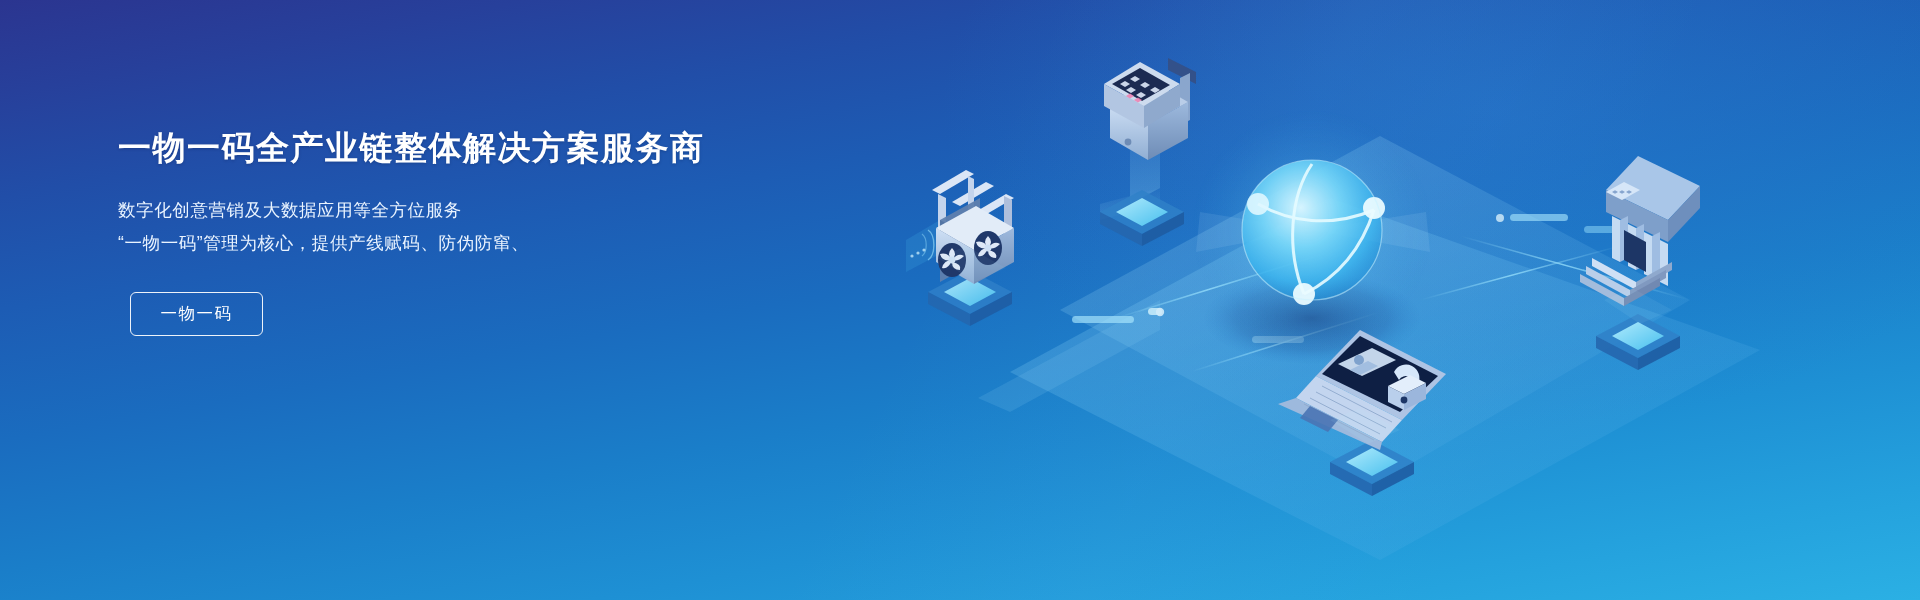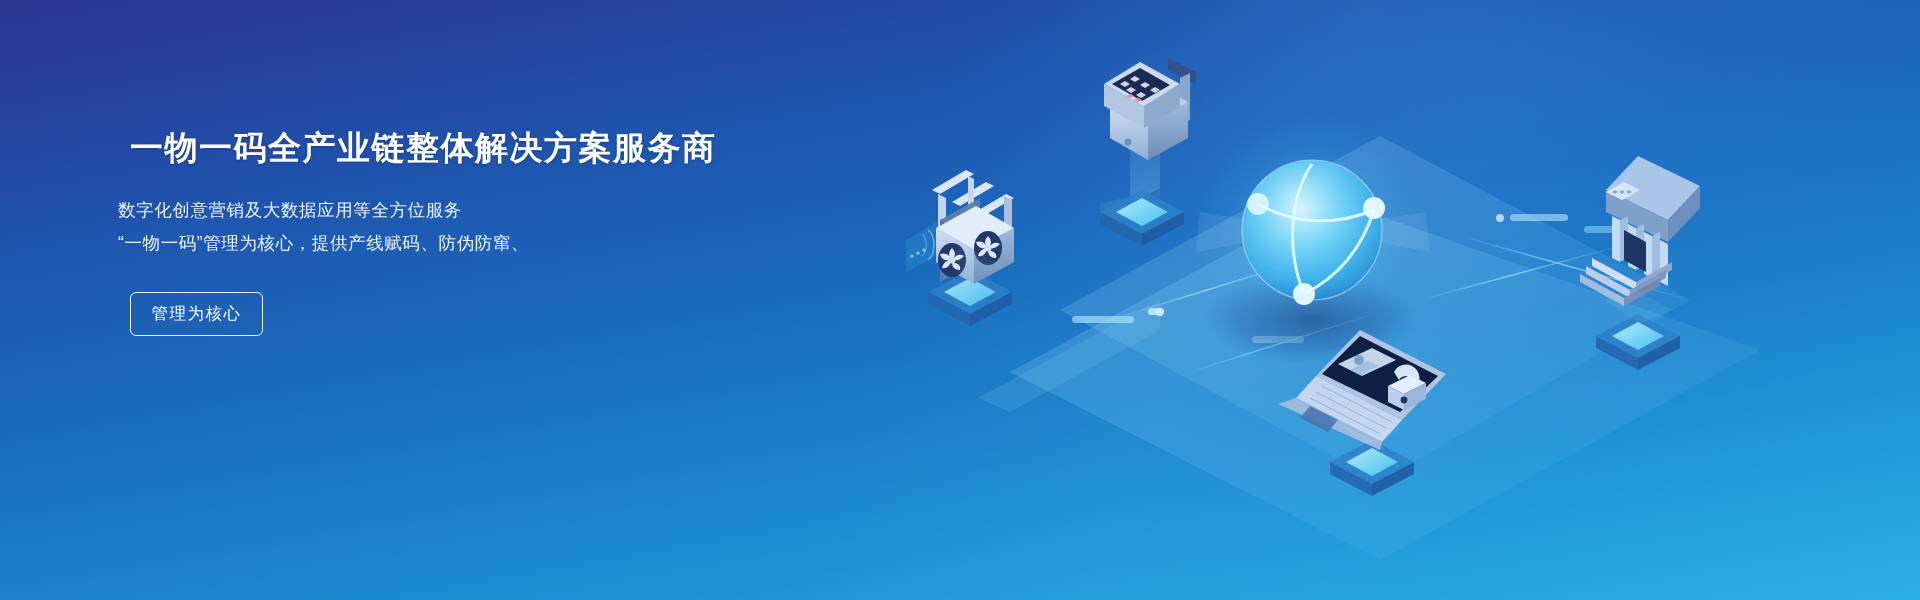--- a/index.html
+++ b/index.html
@@ -27,21 +27,21 @@
   .sheen{
     position:absolute;inset:0;
     background:linear-gradient(115deg, rgba(255,255,255,0) 48%, rgba(120,200,255,0.06) 62%, rgba(255,255,255,0) 78%);
     pointer-events:none;
   }
 
   
   .copy{position:absolute;left:118px;top:128px;width:660px;}
   .headline{
     font-size:33px;font-weight:bold;color:#ffffff;letter-spacing:1.5px;
-    line-height:1.2;white-space:nowrap;margin:0 0 26px 12px;
+    line-height:1.2;white-space:nowrap;margin:0 0 26px 0;
     text-shadow:0 1px 3px rgba(0,20,60,0.25);
   }
   .sub-line{
     font-size:17.5px;color:#eaf4ff;line-height:33px;letter-spacing:.6px;
     white-space:nowrap;font-weight:400;
   }
   .cta{
     display:inline-flex;align-items:center;justify-content:center;
     margin-top:32px;margin-left:12px;
     width:133px;height:44px;border:1.6px solid rgba(255,255,255,0.92);
@@ -307,15 +307,15 @@
         <path d="M744 300 L772 288 L812 310 L780 324 Z" fill="#bff0ff" opacity="0.22"></path>
         <path d="M78 258 L106 246 L146 268 L114 282 Z" fill="#bff0ff" opacity="0.18"></path>
       </g>
     </svg>
   </div>
 
   <div class="copy">
     <h1 class="headline">一物一码全产业链整体解决方案服务商</h1>
     <div class="sub-line">数字化创意营销及大数据应用等全方位服务</div>
     <div class="sub-line">“一物一码”管理为核心，提供产线赋码、防伪防窜、</div>
-    <div class="cta">管理为核心</div>
+    <div class="cta">一物一码</div>
   </div>
 </div>
 
 </body></html>

